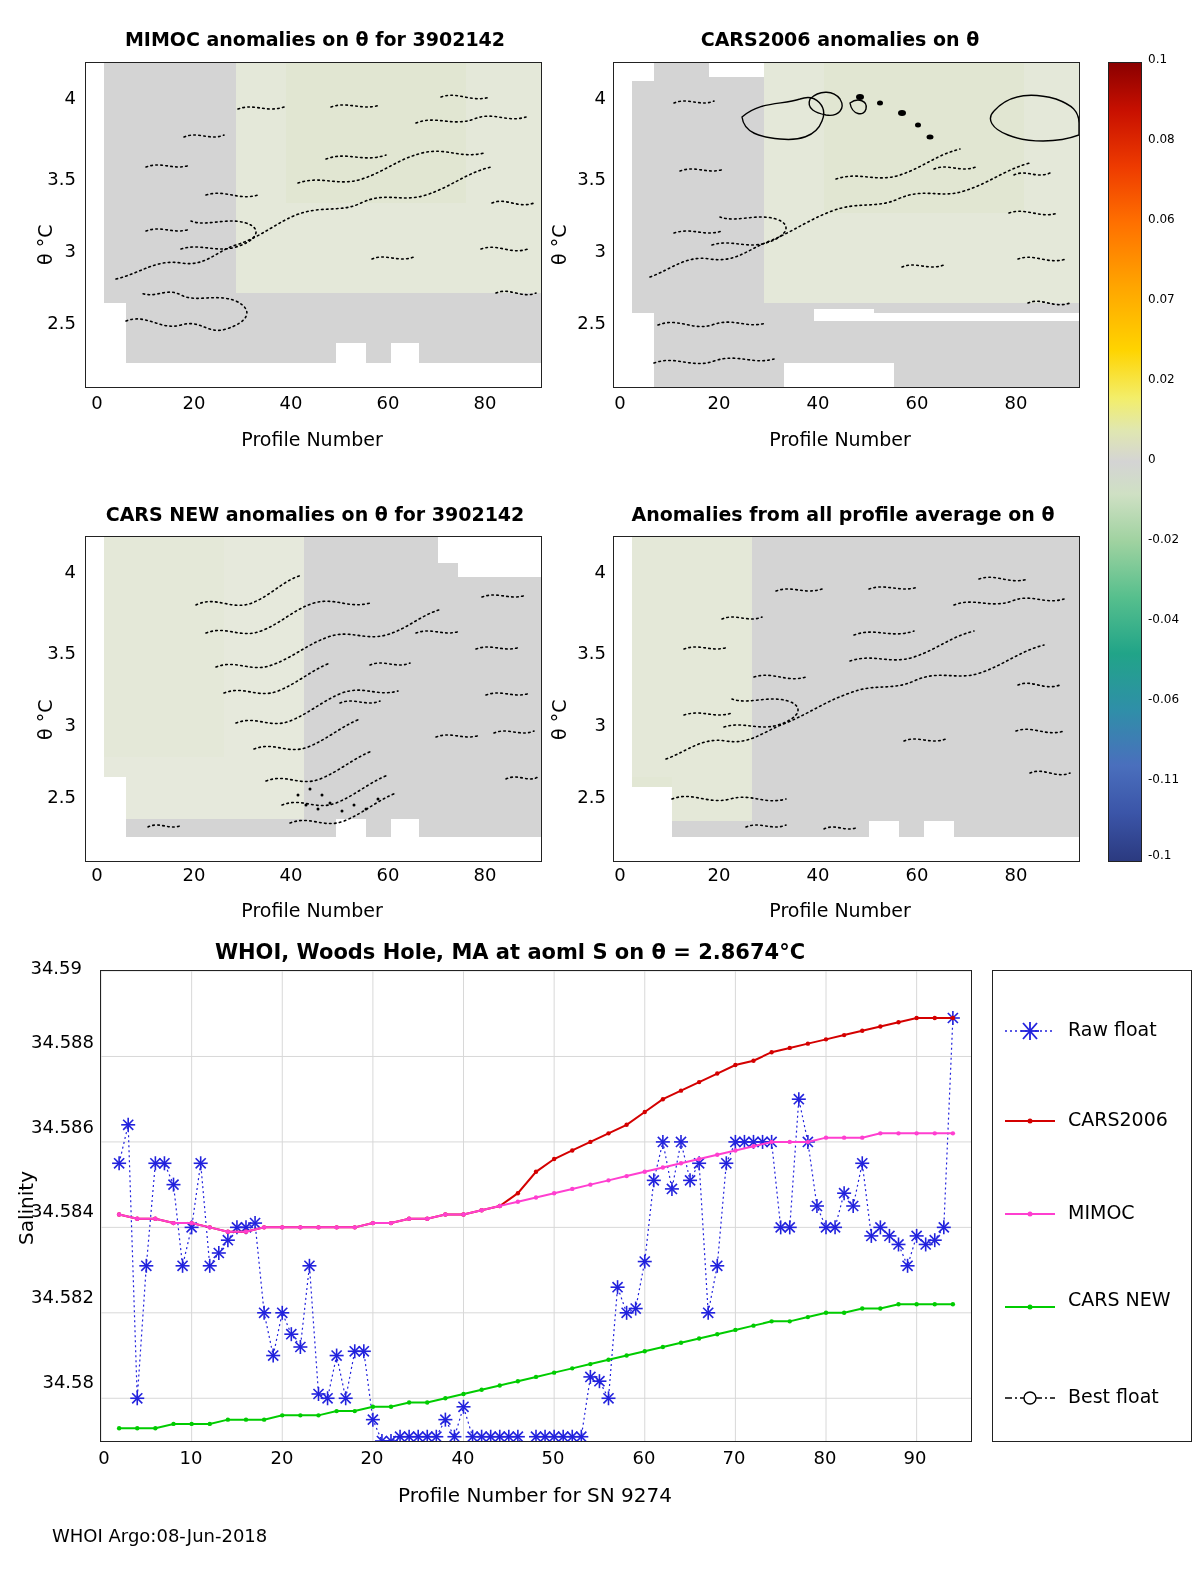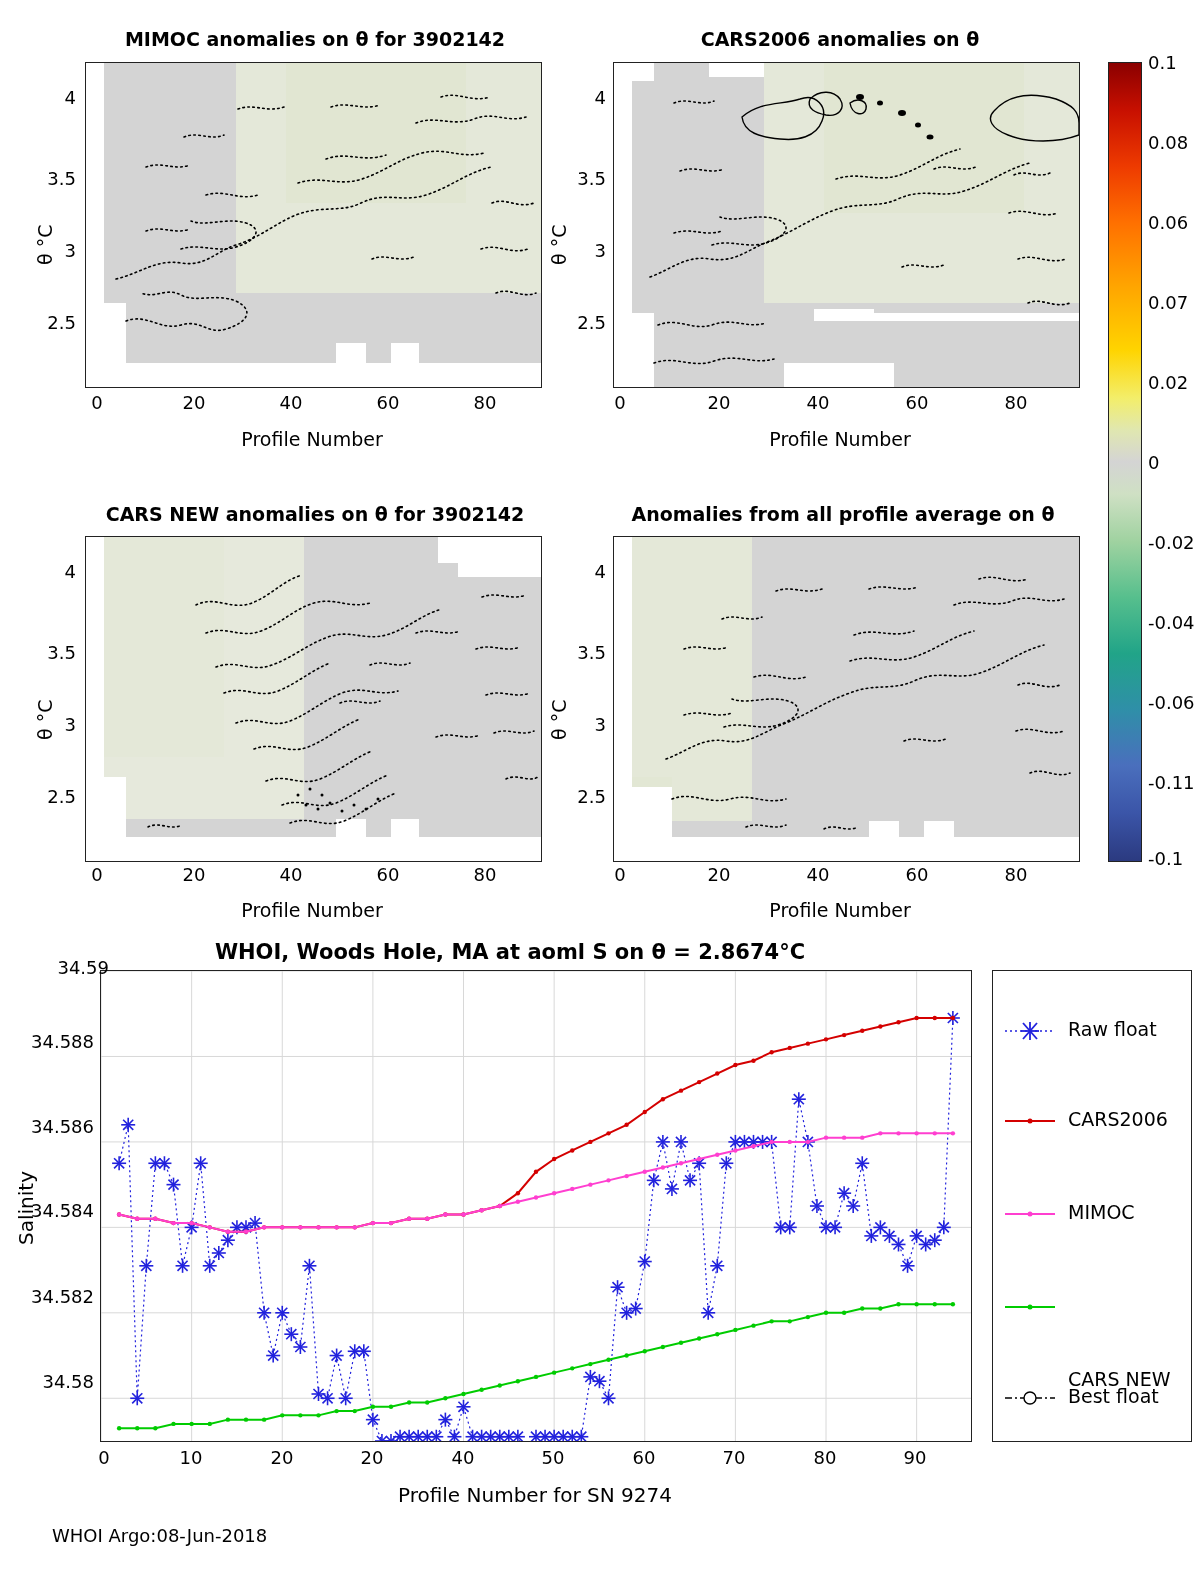--- a/index.html
+++ b/index.html
@@ -6,21 +6,21 @@
   body{width:1200px;height:1575px;position:relative;font-family:"DejaVu Sans","Liberation Sans",sans-serif;color:#000;}
   .wrap{position:relative;width:1200px;height:1572px;}
   .panel{position:absolute;}
   .ptitle{position:absolute;font-weight:bold;font-size:19px;text-align:center;white-space:nowrap;}
   .axbox{position:absolute;border:1px solid #222;background:#d4d4d4;overflow:hidden;}
   .ylab{position:absolute;font-size:19px;transform:rotate(-90deg);transform-origin:left top;white-space:nowrap;}
   .xlab{position:absolute;font-size:19px;text-align:center;white-space:nowrap;}
   .tickx{position:absolute;font-size:18px;text-align:center;width:40px;}
   .ticky{position:absolute;font-size:18px;text-align:right;width:46px;}
   .cbar{position:absolute;border:1px solid #222;}
-  .cbtick{position:absolute;font-size:18px;}
+  .cbtick{position:absolute;font-size:12px;}
   .legbox{position:absolute;border:1px solid #222;background:#fff;}
   .legtext{position:absolute;font-size:19px;white-space:nowrap;}
   .footer{position:absolute;font-size:18px;}
   svg{display:block;}
   .gridline{stroke:#d8d8d8;stroke-width:1;}
 </style>
 </head>
 <body>
 
 <div class="wrap">
@@ -1010,21 +1010,21 @@
         </svg>
     </div>
     <div class="ylab" style="left:14px;top:1245px;font-size:20px;">Salinity</div>
     <div class="xlab" style="left:385px;top:1483px;width:300px;font-size:20px;">Profile Number for SN 9274</div>
 
     <div class="ticky" style="left:20px;top:1371px;width:74px;">34.58</div>
     <div class="ticky" style="left:20px;top:1286px;width:74px;">34.582</div>
     <div class="ticky" style="left:20px;top:1200px;width:74px;">34.584</div>
     <div class="ticky" style="left:20px;top:1116px;width:74px;">34.586</div>
     <div class="ticky" style="left:20px;top:1031px;width:74px;">34.588</div>
-    <div class="ticky" style="left:35px;top:957px;width:74px;">34.59</div>
+    <div class="ticky" style="left:8px;top:957px;width:74px;">34.59</div>
 
     <div class="tickx" style="left:84px;top:1447px;">0</div>
     <div class="tickx" style="left:171px;top:1447px;">10</div>
     <div class="tickx" style="left:262px;top:1447px;">20</div>
     <div class="tickx" style="left:352px;top:1447px;">20</div>
     <div class="tickx" style="left:443px;top:1447px;">40</div>
     <div class="tickx" style="left:533px;top:1447px;">50</div>
     <div class="tickx" style="left:624px;top:1447px;">60</div>
     <div class="tickx" style="left:714px;top:1447px;">70</div>
     <div class="tickx" style="left:805px;top:1447px;">80</div>
@@ -1048,18 +1048,18 @@
       <circle cx="37" cy="243" r="2.5" fill="#ff3fd0"></circle>
       <line x1="12" y1="336" x2="62" y2="336" stroke="#00cc00" stroke-width="2"></line>
       <circle cx="37" cy="336" r="2.5" fill="#00cc00"></circle>
       <line x1="12" y1="427" x2="62" y2="427" stroke="#000" stroke-width="1.4" stroke-dasharray="7,3,2,3"></line>
       <circle cx="37" cy="427" r="6" fill="#fff" stroke="#000" stroke-width="1.4"></circle>
     </svg>
   </div>
   <div class="legtext" style="left:1068px;top:1018px;">Raw float</div>
   <div class="legtext" style="left:1068px;top:1108px;">CARS2006</div>
   <div class="legtext" style="left:1068px;top:1201px;">MIMOC</div>
-  <div class="legtext" style="left:1068px;top:1368px;text-align:right;">CARS NEW</div>
+  <div class="legtext" style="left:1068px;top:1288px;text-align:right;">CARS NEW</div>
   <div class="legtext" style="left:1068px;top:1385px;">Best float</div>
 
   <div class="footer" style="left:52px;top:1525px;">WHOI Argo:08-Jun-2018</div>
 
 </div>
 
 </body></html>

